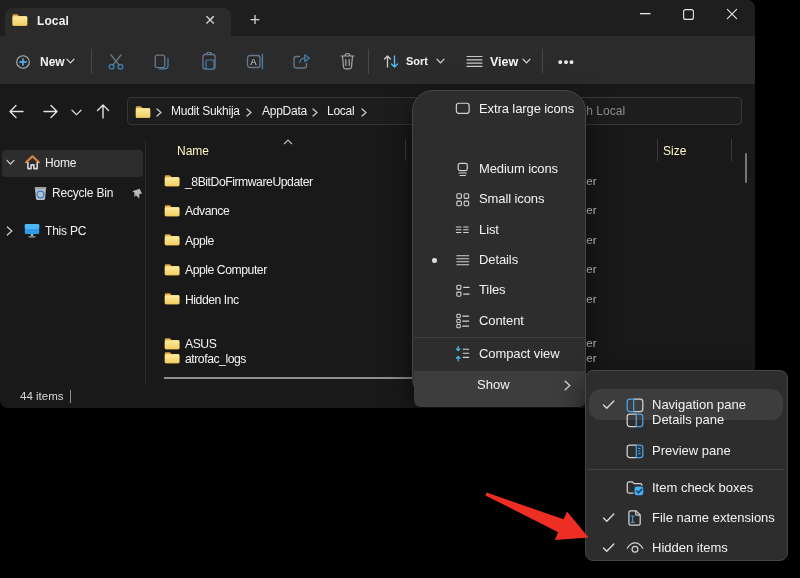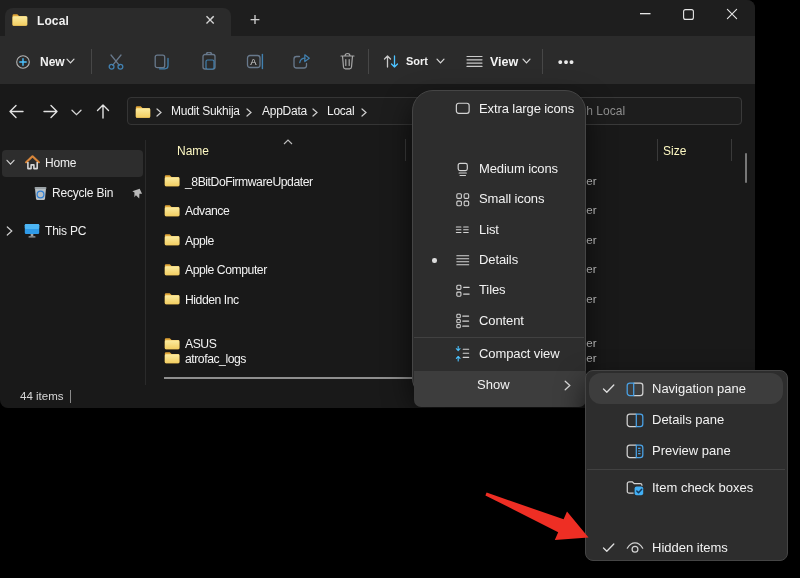--- a/index.html
+++ b/index.html
@@ -38,21 +38,21 @@
 #vmenu { left:412px; top:90px; width:174px; height:309px;border-radius:21px; }
 #smenu { left:585px; top:370px; width:203px; height:191px; }
 .mi { position:absolute; left:4px; width:164px; height:30px; }
 .mi .lbl { position:absolute; left:62px; top:7px; font-size:13px; color:#f2f2f2; white-space:nowrap; letter-spacing:-0.1px; }
 .mi .ic { position:absolute; left:38px; top:7.5px; width:15.5px; height:15.5px; }
 .msep { position:absolute; left:1px; width:170px; height:1px; background:#414141; }
 .smi { position:absolute; left:3px; width:194px; height:31px; }
 .smi .chk { position:absolute; left:10.5px; top:7px; width:17px; height:17px; }
 .smi .ic { position:absolute; left:37px; top:7px; width:18px; height:18px; }
 .smi .lbl { position:absolute; left:63px; top:8px; font-size:13px; color:#f2f2f2; white-space:nowrap; }
-.hl { background:#3d3d3d; border-radius:12px; }
+.hl { background:#3d3d3d; border-radius:12px;margin-top:16px; }
 #showrow { position:absolute; left:1px; top:280px; width:172px; height:36px; background:#3d3d3d; border-radius:0 0 7px 7px; }
 svg { display:block; }
 </style>
 
 </head>
 <body>
 
 <svg width="0" height="0" style="position:absolute">
     <defs>
 <linearGradient id="fg" x1="0" y1="0" x2="0" y2="1">
@@ -398,20 +398,31 @@
     <div class="msep" style="top:97.5px;width:198px"></div>
     <div class="smi " style="top:101px;height:30px">
 
     <svg class="ic" viewBox="0 0 18 18">
         <path d="M7.6 14.2 H3.1 a1.8 1.8 0 0 1 -1.8 -1.8 V4.6 A1.8 1.8 0 0 1 3.1 2.8 h3.2 l1.9 1.9 h6 a1.8 1.8 0 0 1 1.8 1.8 v0.3" fill="none" stroke="#d2d2d2" stroke-width="1.25"></path>
         <rect x="8.6" y="7.6" width="8.6" height="8.6" rx="2" fill="#42b0f5"></rect>
         <path d="M10.8 12 l1.7 1.7 l3.2 -3.4" fill="none" stroke="#123a5e" stroke-width="1.5" stroke-linecap="round" stroke-linejoin="round"></path>
       </svg>
     <span class="lbl">Item check boxes</span>
   </div>
+    <div class="smi " style="top:131px;height:30px">
+    <svg class="chk" viewBox="0 0 17 17">
+        <path d="M3.5 9 L6.8 12.3 L13.8 5" fill="none" stroke="#dedede" stroke-width="1.3" stroke-linecap="round" stroke-linejoin="round"></path>
+      </svg>
+    <svg class="ic" viewBox="0 0 18 18">
+        <path d="M4.6 1.8 h5.4 l4.2 4.2 V14.5 a1.7 1.7 0 0 1 -1.7 1.7 H4.6 a1.7 1.7 0 0 1 -1.7 -1.7 V3.5 A1.7 1.7 0 0 1 4.6 1.8 Z" fill="none" stroke="#d2d2d2" stroke-width="1.25"></path>
+        <path d="M9.8 1.8 V5.1 a1 1 0 0 0 1 1 h3.4" fill="none" stroke="#d2d2d2" stroke-width="1.25"></path>
+        <path d="M6.6 7 v6.3 M5.2 7 h2.9 M5.2 13.3 h2.9" stroke="#3f93d8" stroke-width="1.2" stroke-linecap="round"></path>
+      </svg>
+    <span class="lbl">File name extensions</span>
+  </div>
     <div class="smi " style="top:161px;height:30px">
     <svg class="chk" viewBox="0 0 17 17">
         <path d="M3.5 9 L6.8 12.3 L13.8 5" fill="none" stroke="#dedede" stroke-width="1.3" stroke-linecap="round" stroke-linejoin="round"></path>
       </svg>
     <svg class="ic" viewBox="0 0 18 18">
         <path d="M1.3 9.2 C3.4 5.6 6 3.9 9 3.9 s5.6 1.7 7.7 5.3" fill="none" stroke="#d2d2d2" stroke-width="1.25" stroke-linecap="round"></path>
         <circle cx="9" cy="10.3" r="2.9" fill="none" stroke="#d2d2d2" stroke-width="1.25"></circle>
       </svg>
     <span class="lbl">Hidden items</span>
   </div>

